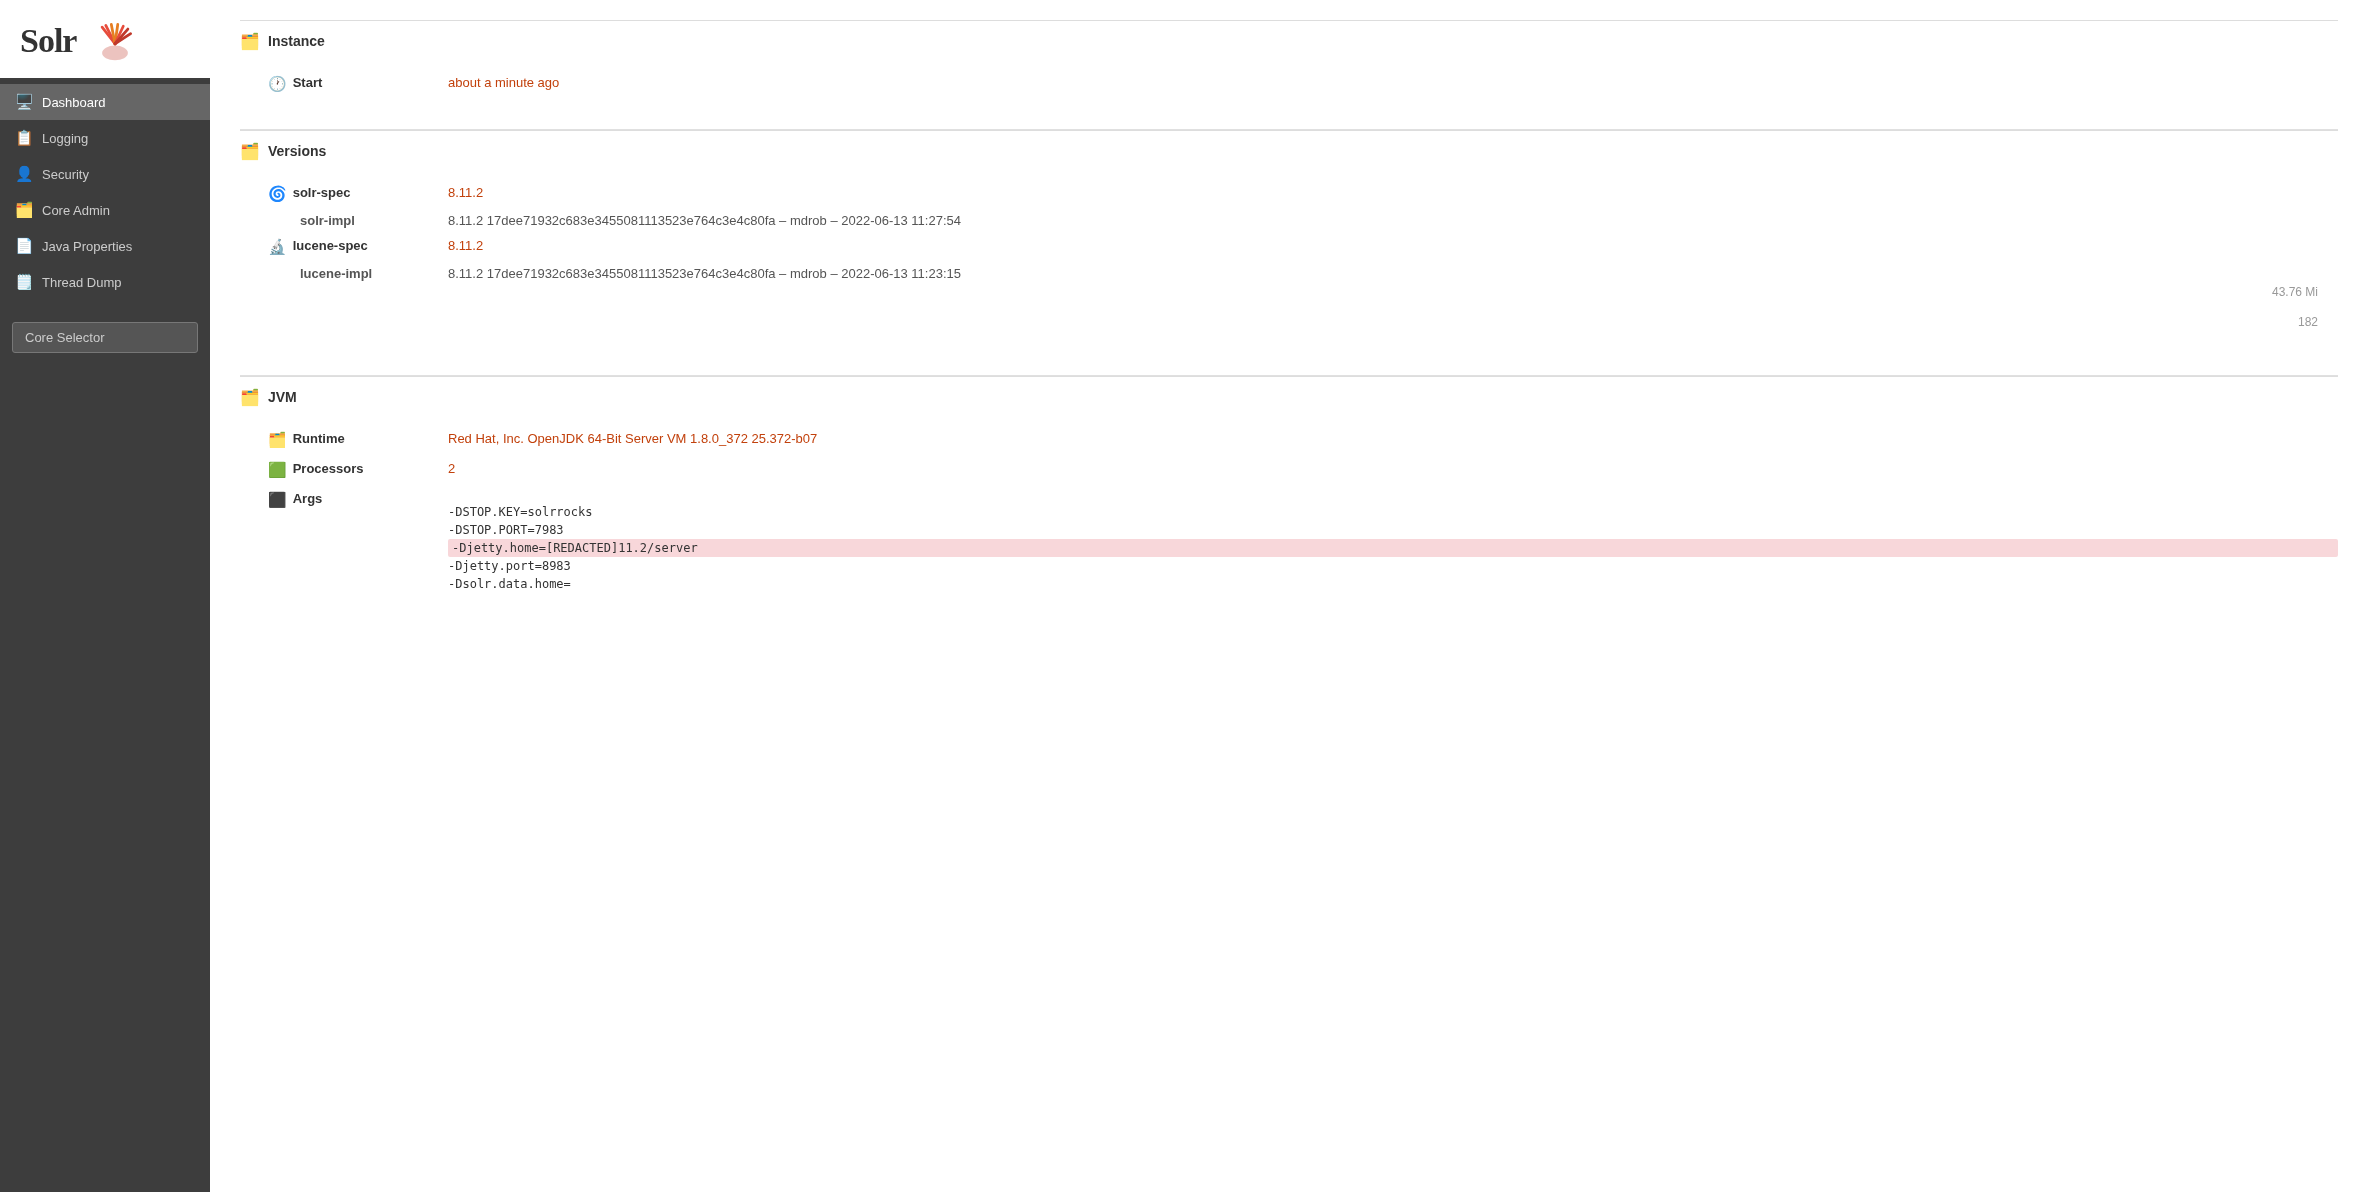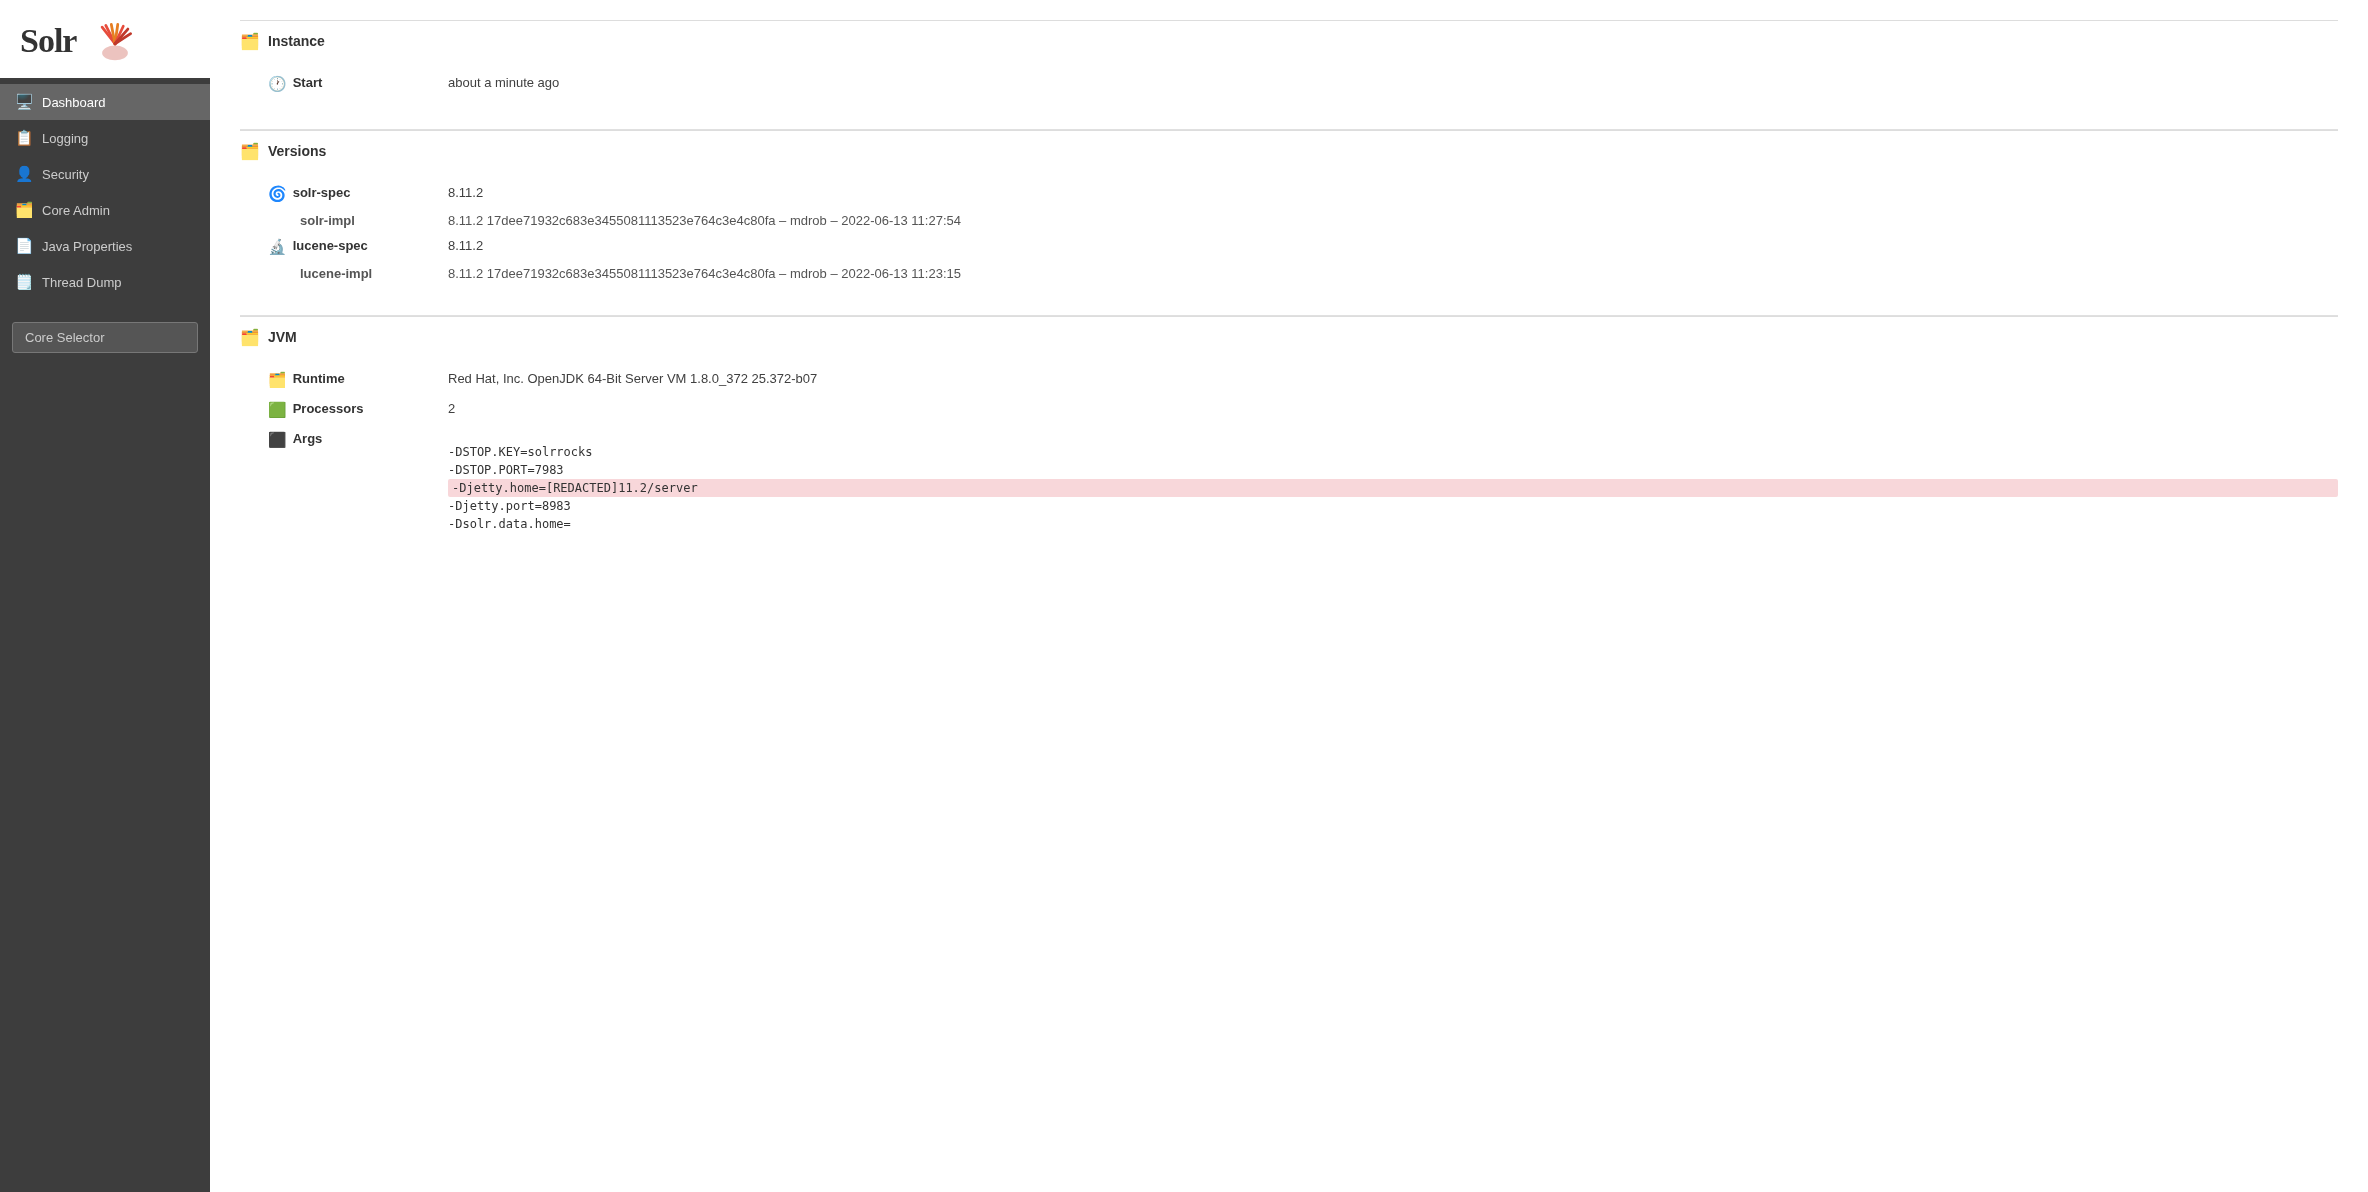--- a/index.html
+++ b/index.html
@@ -148,21 +148,21 @@
       align-items: flex-start;
       gap: 6px;
     }
 
     .info-label-icon {
       font-size: 15px;
       flex-shrink: 0;
     }
 
     .info-value {
-      color: #404040;
+      color: #c2410c;
       flex: 1;
     }
 
     .info-sub-row {
       display: flex;
       align-items: flex-start;
       padding: 4px 0 4px 60px;
     }
 
     .info-sub-label {
@@ -312,20 +312,24 @@
           <strong>lucene-spec</strong>
         </div>
         <div class="info-value">8.11.2</div>
       </div>
 
       <div class="info-sub-row">
         <div class="info-sub-label">lucene-impl</div>
         <div class="info-sub-value">8.11.2 17dee71932c683e3455081113523e764c3e4c80fa – mdrob – 2022-06-13 11:23:15</div>
       </div>
 
+      <div style="position:relative; height: 60px;">
+        <span class="right-metric" style="top:0;">43.76 Mi</span>
+        <span class="right-metric" style="top:30px;">182</span>
+      </div>
     </div>
 
     <hr class="divider-line">
 
     <div class="section">
       <div class="section-header">
         <span class="section-header-icon">🗂️</span>
         <span>JVM</span>
       </div>
 

